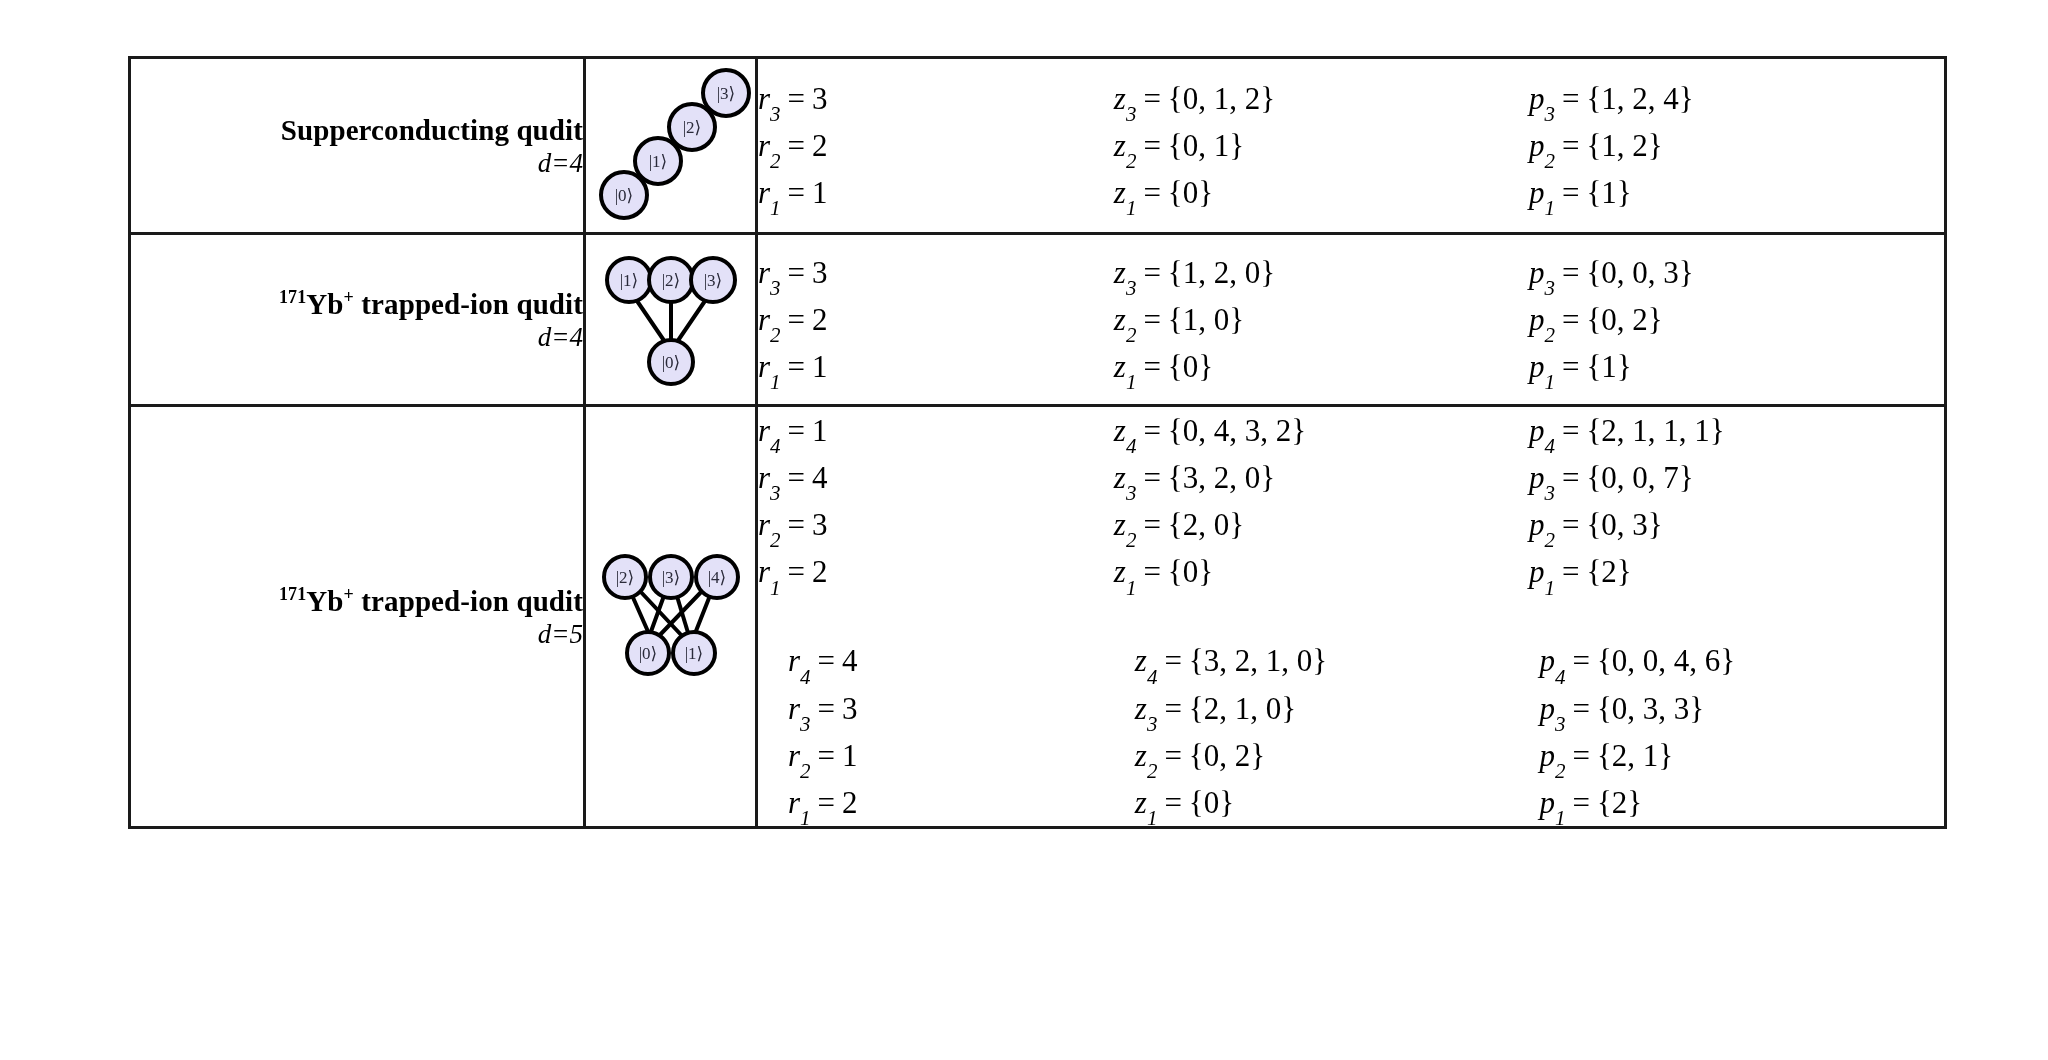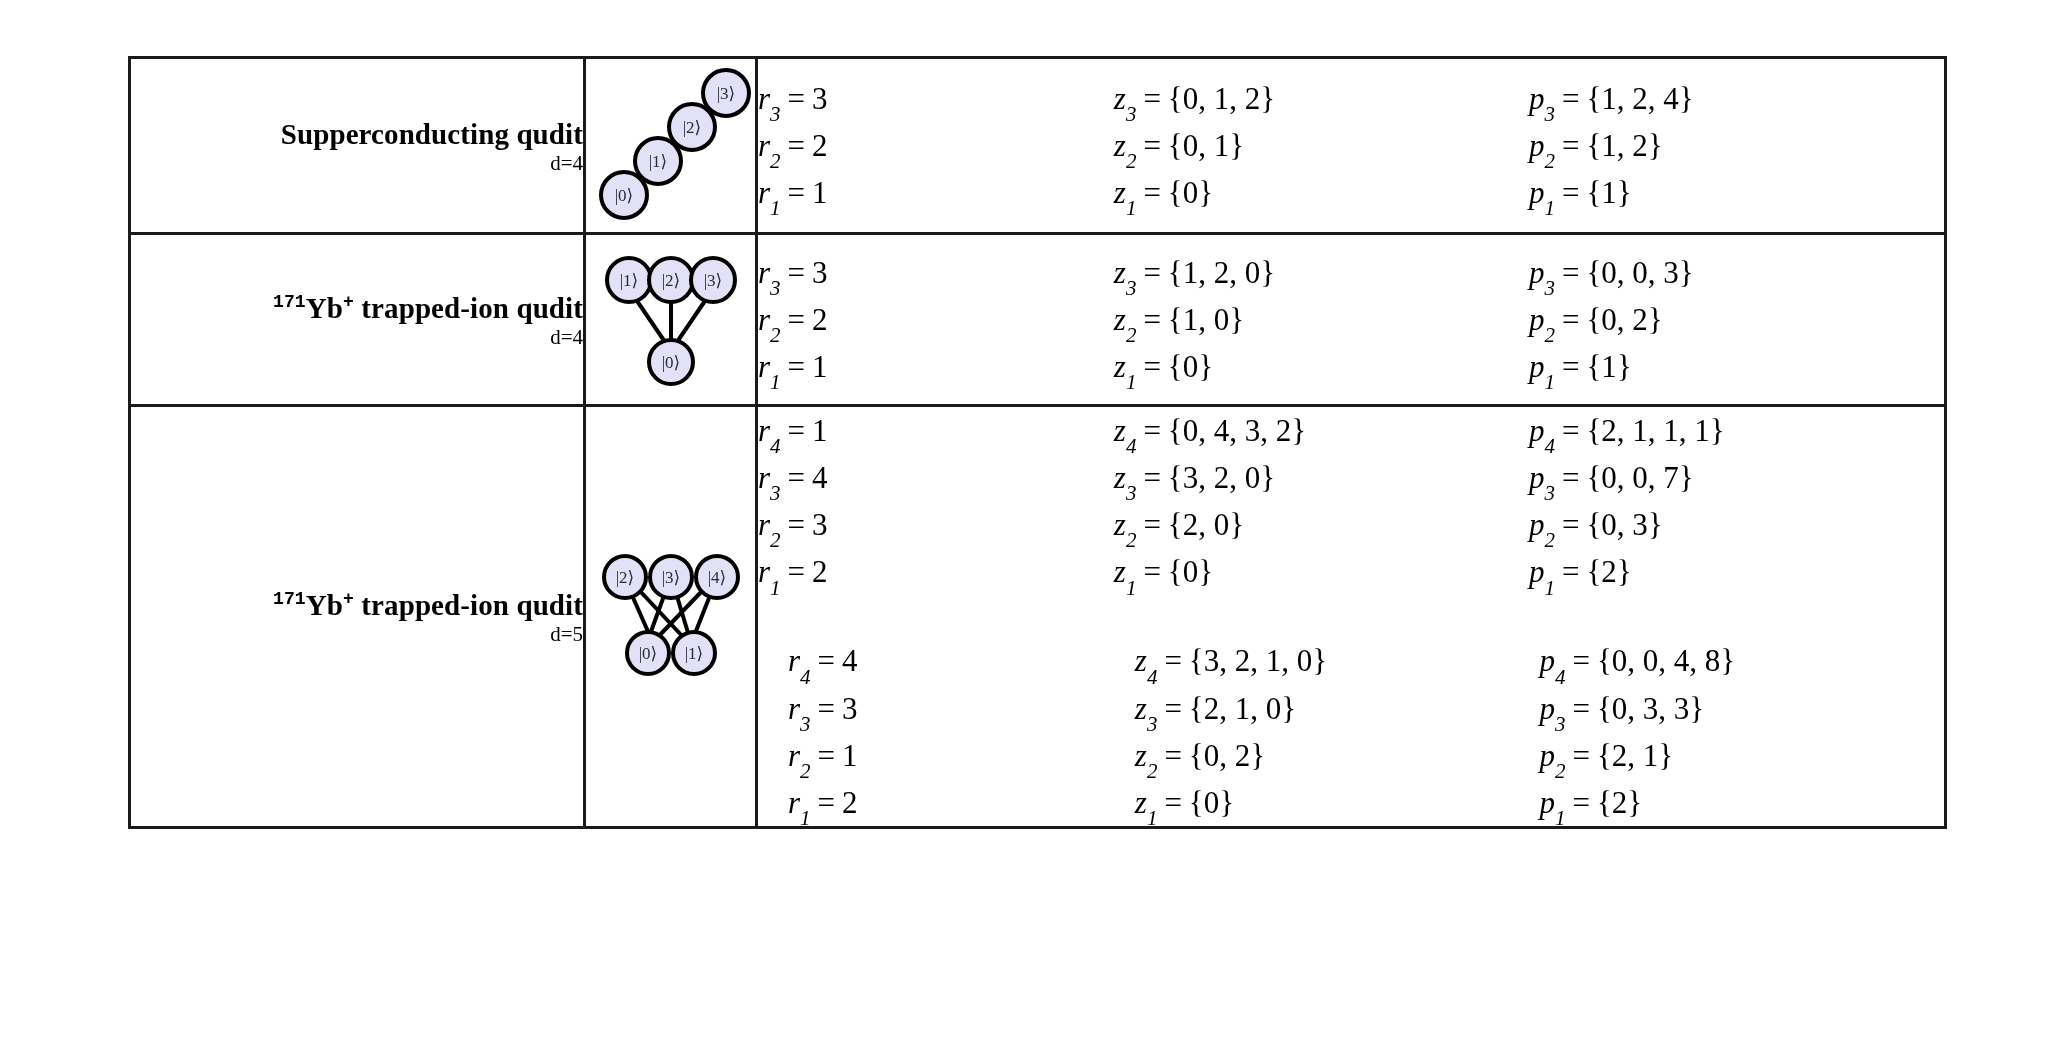--- a/index.html
+++ b/index.html
@@ -59,24 +59,24 @@
     font-size: 29px;
     line-height: 1.26;
     letter-spacing: 0.1px;
     white-space: nowrap;
   }
   .label-title sup {
     font-size: 18px;
     font-weight: bold;
     vertical-align: super;
     line-height: 0;
-    font-family: Liberation Mono, monospace;
   }
   .label-sub {
-    font-size: 21px;
+    font-style: italic;
+    font-size: 27px;
     line-height: 1.1;
   }
 
   
   .diagram-cell {
     text-align: center;
     padding: 0;
   }
   .diagram-cell svg {
     display: block;
@@ -309,21 +309,21 @@
               </tbody>
             </table>
           </div>
 
           <div class="math-block">
             <table class="math-grid">
               <tbody>
                 <tr>
                   <td class="c1"><span class="mvar">r</span><span class="msub">4</span><span class="meq">=</span><span class="mset">4</span></td>
                   <td class="c2"><span class="mvar">z</span><span class="msub">4</span><span class="meq">=</span><span class="mset">{3, 2, 1, 0}</span></td>
-                  <td class="c3"><span class="mvar">p</span><span class="msub">4</span><span class="meq">=</span><span class="mset">{0, 0, 4, 8}</span></td>
+                  <td class="c3"><span class="mvar">p</span><span class="msub">4</span><span class="meq">=</span><span class="mset">{0, 0, 4, 6}</span></td>
                 </tr>
                 <tr>
                   <td class="c1"><span class="mvar">r</span><span class="msub">3</span><span class="meq">=</span><span class="mset">3</span></td>
                   <td class="c2"><span class="mvar">z</span><span class="msub">3</span><span class="meq">=</span><span class="mset">{2, 1, 0}</span></td>
                   <td class="c3"><span class="mvar">p</span><span class="msub">3</span><span class="meq">=</span><span class="mset">{0, 3, 3}</span></td>
                 </tr>
                 <tr>
                   <td class="c1"><span class="mvar">r</span><span class="msub">2</span><span class="meq">=</span><span class="mset">1</span></td>
                   <td class="c2"><span class="mvar">z</span><span class="msub">2</span><span class="meq">=</span><span class="mset">{0, 2}</span></td>
                   <td class="c3"><span class="mvar">p</span><span class="msub">2</span><span class="meq">=</span><span class="mset">{2, 1}</span></td>

